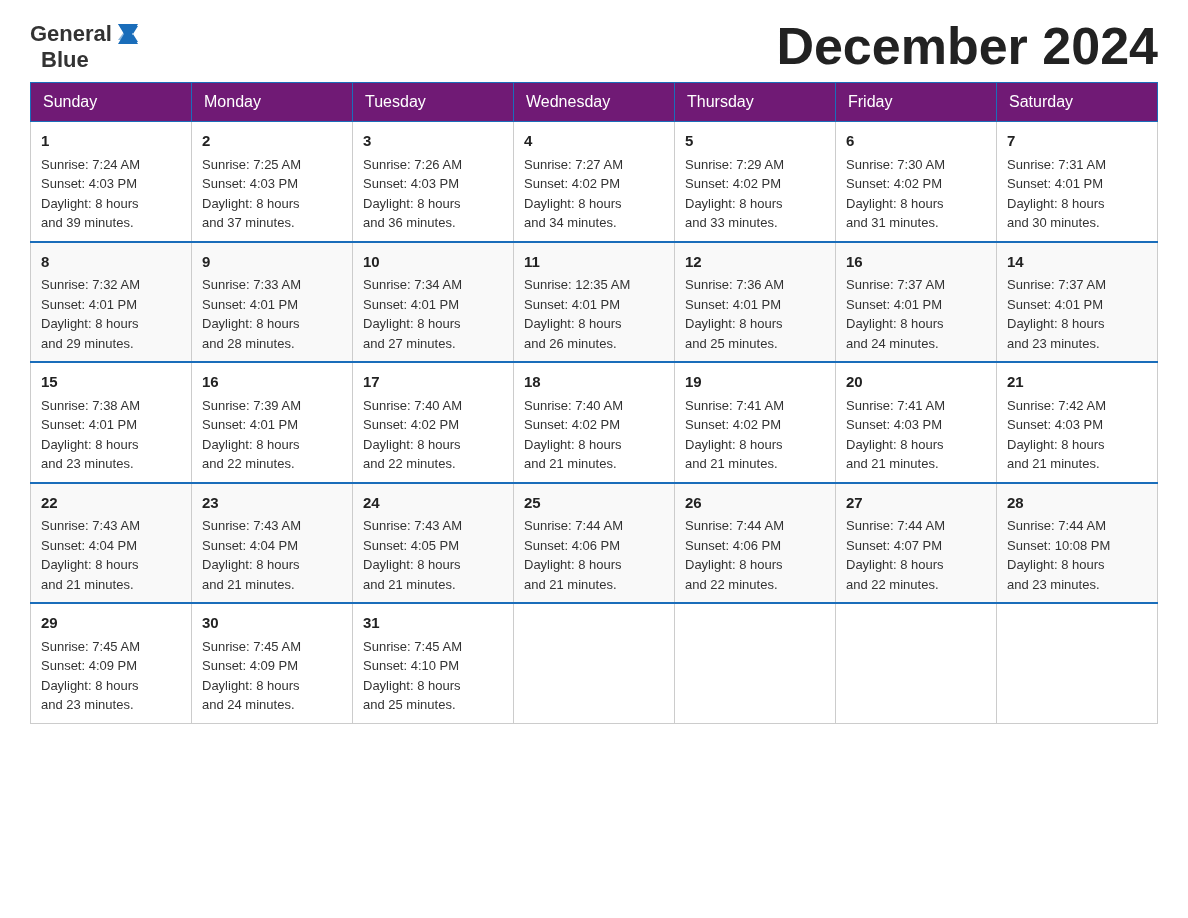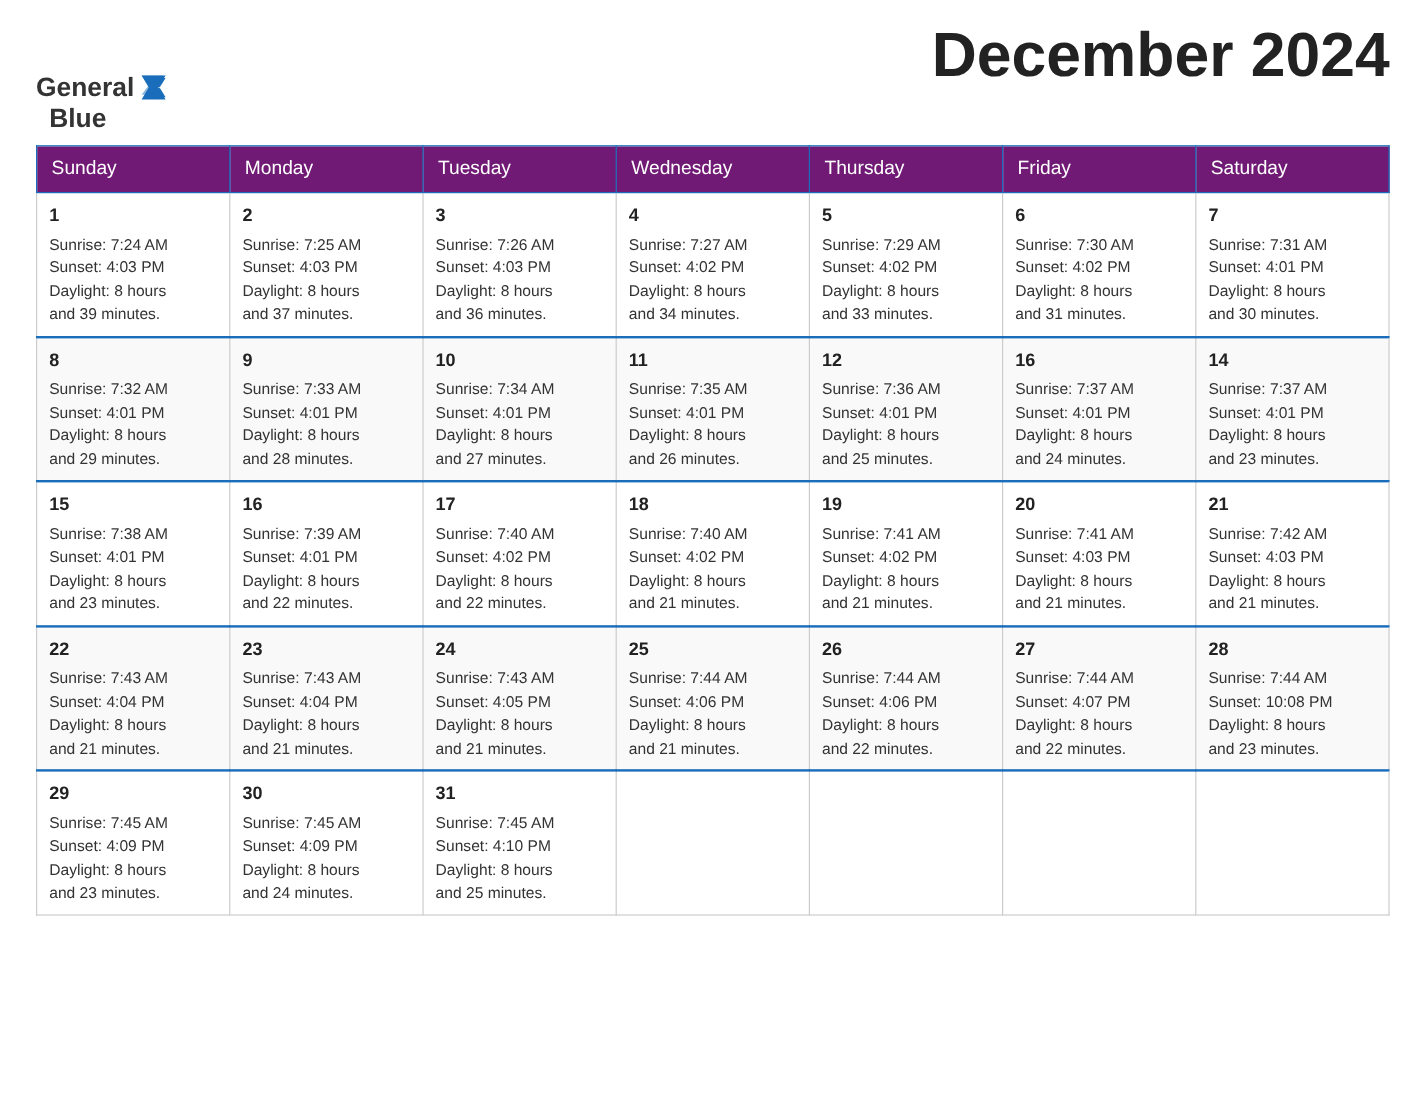--- a/index.html
+++ b/index.html
@@ -86,21 +86,21 @@
     .cell-empty {
       background: #fff !important;
     }
   </style>
 </head>
 <body>
 
 <div class="header">
   <div class="logo">
     <div style="line-height:1.1">
-      <div style="display:flex;align-items:center;margin-top:39px;">
+      <div style="display:flex;align-items:center;">
         <span class="logo-text">General</span>
         <svg class="logo-icon" viewBox="0 0 28 28">
           <polygon points="4,4 24,4 18,14 24,24 4,24 10,14" fill="#1a6dba"></polygon>
           <polygon points="4,4 22,4 16,12 22,20 4,20 10,12" fill="#1a6dba" opacity="0.5"></polygon>
           <polygon points="14,6 24,6 19,14 24,22 14,22 19,14" fill="#1a6dba"></polygon>
         </svg>
       </div>
       <div style="margin-left:11px;">
         <span class="logo-text blue">Blue</span>
       </div>
@@ -182,21 +182,21 @@
         <span>Daylight: 8 hours<br>and 28 minutes.</span>
       </td>
         <td>
         <span class="day-number">10</span>
         <span>Sunrise: 7:34 AM</span><br>
         <span>Sunset: 4:01 PM</span><br>
         <span>Daylight: 8 hours<br>and 27 minutes.</span>
       </td>
         <td>
         <span class="day-number">11</span>
-        <span>Sunrise: 7:35 AM</span><br>
+        <span>Sunrise: 12:35 AM</span><br>
         <span>Sunset: 4:01 PM</span><br>
         <span>Daylight: 8 hours<br>and 26 minutes.</span>
       </td>
         <td>
         <span class="day-number">12</span>
         <span>Sunrise: 7:36 AM</span><br>
         <span>Sunset: 4:01 PM</span><br>
         <span>Daylight: 8 hours<br>and 25 minutes.</span>
       </td>
         <td>

